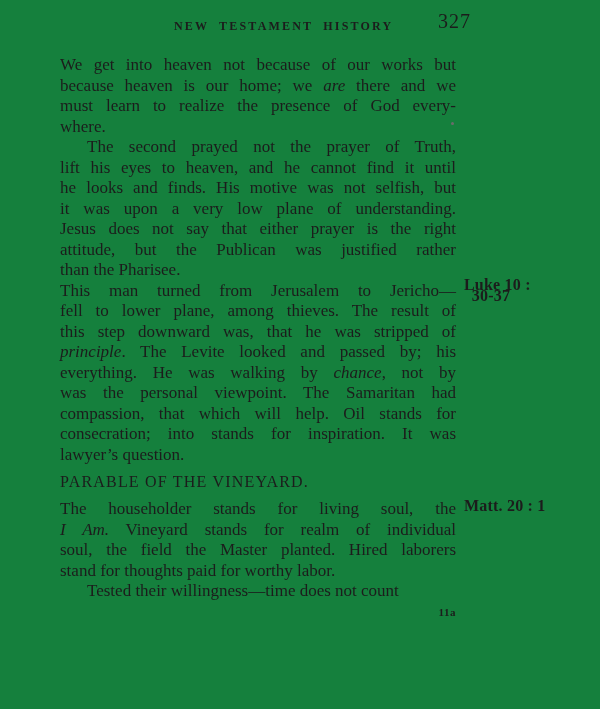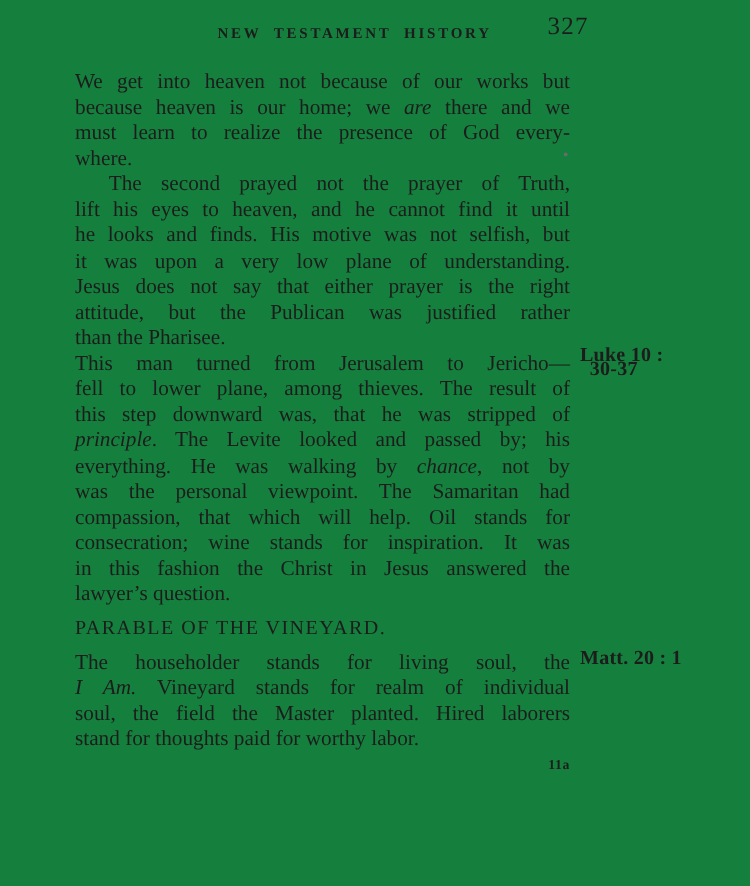--- a/index.html
+++ b/index.html
@@ -132,37 +132,39 @@
         <span class="note-line">Luke 10 :</span>
         <span class="note-line">30-37</span>
       </span>
     <div class="line"><span>This man turned from Jerusalem to Jericho—</span></div>
         <div class="line"><span>fell to lower plane, among thieves.  The result of</span></div>
         <div class="line"><span>this step downward was, that he was stripped of</span></div>
         <div class="line"><em>principle</em><span>.  The Levite looked and passed by; his</span></div>
         <div class="line"><span>everything.  He was walking by </span><em>chance</em><span>, not by</span></div>
         <div class="line"><span>was the personal viewpoint.  The Samaritan had</span></div>
         <div class="line"><span>compassion, that which will help.  Oil stands for</span></div>
-        <div class="line"><span>consecration; wine stands for inspiration.  It was</span></div>
-        <div class="line"><span>in this fashion the Christ in Jesus answered the</span></div>
+        <div class="line"><span>consecration; into stands for inspiration.  It was</span></div>
         <div class="line last"><span>lawyer’s question.</span></div>
       </div>
 
     <h2 class="section-heading">PARABLE OF THE VINEYARD.</h2>
 
     <div class="para indent">
       <span class="margin-note note-matt">
         <span class="note-line">Matt. 20 : 1</span>
       </span>
     <div class="line"><span>The householder  stands for living soul, the</span></div>
         <div class="line"><em>I Am.</em><span>  Vineyard stands for realm of individual</span></div>
         <div class="line"><span>soul, the field the Master planted.  Hired laborers</span></div>
         <div class="line last"><span>stand for thoughts paid for worthy labor.</span></div>
       </div>
 
+    <div class="para indent">
+        <div class="line last"><span>Tested their willingness—time does not count</span></div>
+      </div>
 
     <div class="signature-mark">11a</div>
 
   </div>
 
   <div class="ink-speck"></div>
 
 </div>
 
 </body></html>

